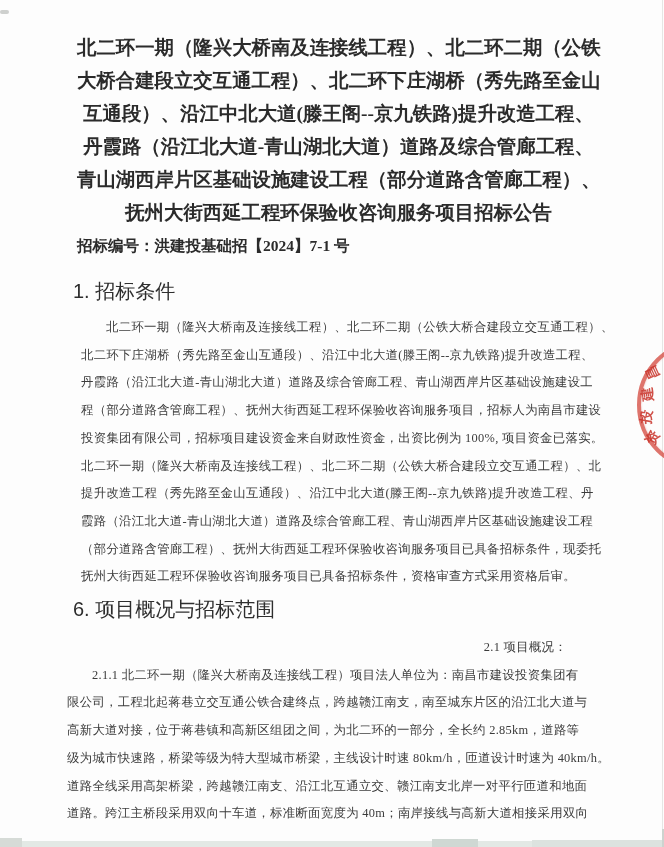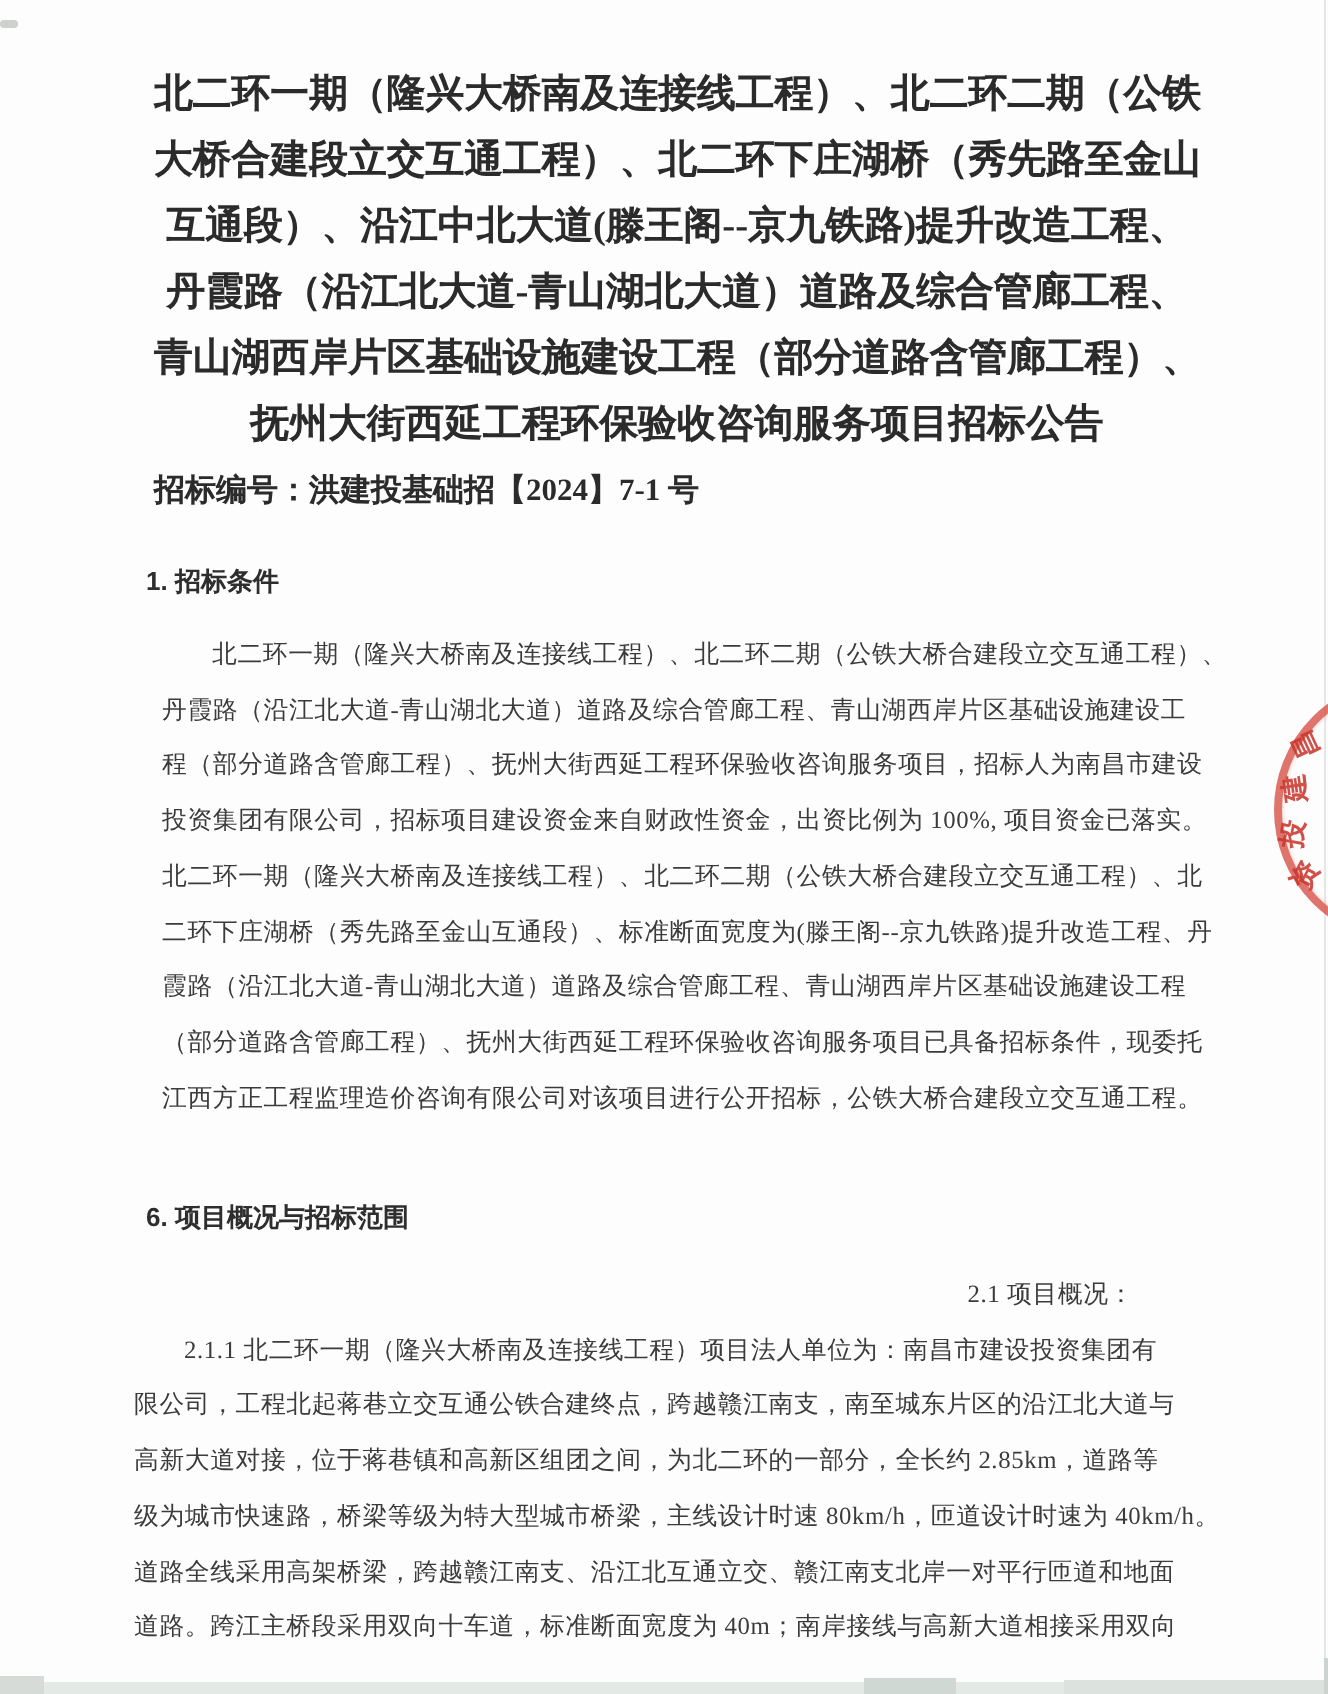--- a/index.html
+++ b/index.html
@@ -25,21 +25,21 @@
   }
   .tender-no {
     font-size:15.5px; font-weight:700; line-height:33px;
     white-space:nowrap; color:#2b2b2b;
   }
 
   
   .sec-heading {
     position:absolute; left:73px;
     font-family:"Liberation Sans","DejaVu Sans",sans-serif;
-    font-size:13px; font-weight:700; color:#2e2e2e;
+    font-size:20px; font-weight:400; color:#2e2e2e;
     white-space:nowrap; line-height:20px;text-align:right;
   }
   .sec-heading.h1 { top:281px; }
   .sec-heading.h2 { top:599px; }
 
   
   .body-block { position:absolute; left:67px; width:500px; }
   .body-block.b1 { top:314px;margin-left:14px; }
   .body-block.b2 { top:634px;text-align:right; }
   .body-line {
@@ -99,28 +99,29 @@
     <div class="title-line">互通段）、沿江中北大道(滕王阁--京九铁路)提升改造工程、</div>
     <div class="title-line">丹霞路（沿江北大道-青山湖北大道）道路及综合管廊工程、</div>
     <div class="title-line">青山湖西岸片区基础设施建设工程（部分道路含管廊工程）、</div>
     <div class="title-line">抚州大街西延工程环保验收咨询服务项目招标公告</div>
     <div class="tender-no">招标编号：洪建投基础招【2024】7-1 号</div>
   </div>
 
   <div class="sec-heading h1">1. 招标条件</div>
   <div class="body-block b1">
     <div class="body-line indent">北二环一期（隆兴大桥南及连接线工程）、北二环二期（公铁大桥合建段立交互通工程）、</div>
+    <div class="body-line">北二环下庄湖桥（秀先路至金山互通段）、沿江中北大道(滕王阁--京九铁路)提升改造工程、</div>
     <div class="body-line">丹霞路（沿江北大道-青山湖北大道）道路及综合管廊工程、青山湖西岸片区基础设施建设工</div>
     <div class="body-line">程（部分道路含管廊工程）、抚州大街西延工程环保验收咨询服务项目，招标人为南昌市建设</div>
     <div class="body-line">投资集团有限公司，招标项目建设资金来自财政性资金，出资比例为 100%, 项目资金已落实。</div>
     <div class="body-line">北二环一期（隆兴大桥南及连接线工程）、北二环二期（公铁大桥合建段立交互通工程）、北</div>
-    <div class="body-line">二环下庄湖桥（秀先路至金山互通段）、标准断面宽度为(滕王阁--京九铁路)提升改造工程、丹</div>
+    <div class="body-line">提升改造工程（秀先路至金山互通段）、沿江中北大道(滕王阁--京九铁路)提升改造工程、丹</div>
     <div class="body-line">霞路（沿江北大道-青山湖北大道）道路及综合管廊工程、青山湖西岸片区基础设施建设工程</div>
     <div class="body-line">（部分道路含管廊工程）、抚州大街西延工程环保验收咨询服务项目已具备招标条件，现委托</div>
-    <div class="body-line">江西方正工程监理造价咨询有限公司对该项目进行公开招标，公铁大桥合建段立交互通工程。</div>
+    <div class="body-line">抚州大街西延工程环保验收咨询服务项目已具备招标条件，资格审查方式采用资格后审。</div>
   </div>
 
   <div class="sec-heading h2">6. 项目概况与招标范围</div>
   <div class="body-block b2">
     <div class="body-line indent">2.1 项目概况：</div>
     <div class="body-line indent">2.1.1 北二环一期（隆兴大桥南及连接线工程）项目法人单位为：南昌市建设投资集团有</div>
     <div class="body-line">限公司，工程北起蒋巷立交互通公铁合建终点，跨越赣江南支，南至城东片区的沿江北大道与</div>
     <div class="body-line">高新大道对接，位于蒋巷镇和高新区组团之间，为北二环的一部分，全长约 2.85km，道路等</div>
     <div class="body-line">级为城市快速路，桥梁等级为特大型城市桥梁，主线设计时速 80km/h，匝道设计时速为 40km/h。</div>
     <div class="body-line">道路全线采用高架桥梁，跨越赣江南支、沿江北互通立交、赣江南支北岸一对平行匝道和地面</div>

